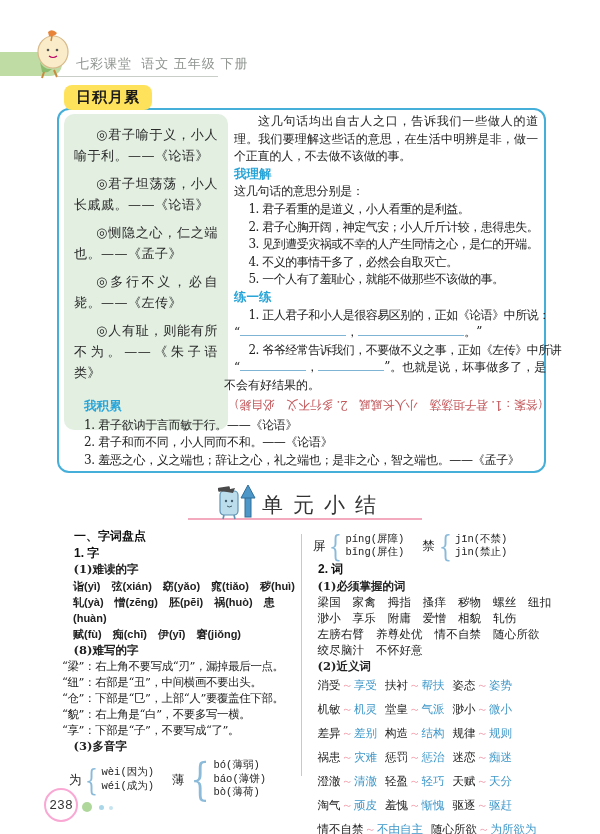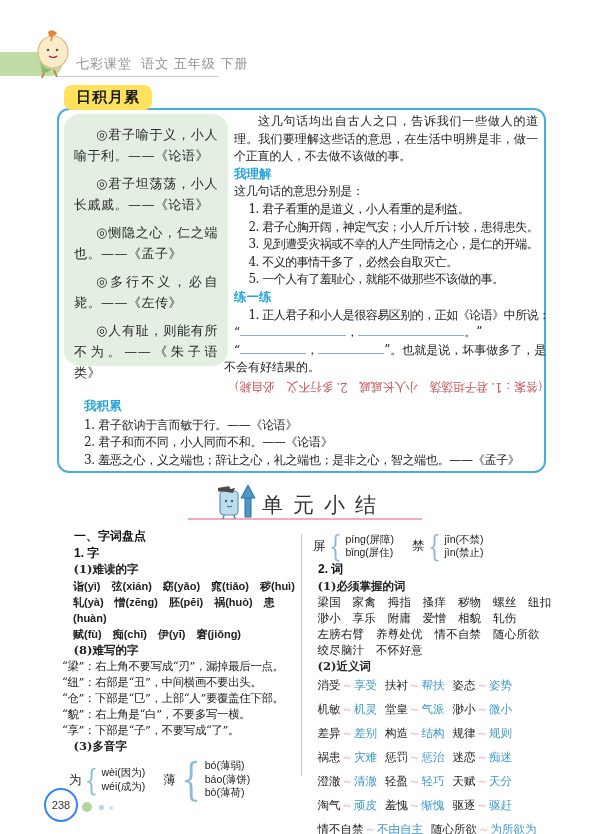--- a/index.html
+++ b/index.html
@@ -17,22 +17,22 @@
 
   
   .badge{position:absolute;left:64px;top:85px;width:88px;height:25px;background:#FFE25C;
          border-radius:8px;display:flex;align-items:center;justify-content:center;
          font-family:"Liberation Sans",sans-serif;font-weight:bold;font-size:15px;color:#1a1a1a;
          letter-spacing:1px;z-index:3;}
 
   
   .mainbox{position:absolute;left:57px;top:108px;width:485px;height:361px;
            border:2px solid #45AFD9;border-radius:12px;background:#fff;z-index:1;}
-  .greenpanel{position:absolute;left:64px;top:114px;width:164px;height:252px;
-              background:#E2EFE1;border-radius:16px;z-index:2;padding:10px 10px 0 10px;
+  .greenpanel{position:absolute;left:64px;top:114px;width:164px;height:316px;
+              background:#E2EFE1;border-radius:10px;z-index:2;padding:10px 10px 0 10px;
               box-sizing:border-box;}
   .quote{font-size:13px;line-height:21px;letter-spacing:.5px;color:#2a2a2a;
          text-indent:1.7em;text-align:justify;margin:0 0 7px 0;}
   .rightcol{position:absolute;left:234px;top:113px;width:304px;z-index:2;
             font-size:12px;line-height:17.6px;letter-spacing:-.2px;text-align:justify;}
   .intro{text-indent:2em;margin:0;}
   .h-blue{font-family:"Liberation Sans",sans-serif;font-weight:bold;color:#2AA5D8;
           font-size:12.5px;letter-spacing:0;}
   .lead{margin:0;}
   .uitem,.qline{margin-left:1.2em;letter-spacing:-.5px;white-space:nowrap;}
@@ -65,32 +65,32 @@
          font-family:"Liberation Sans",sans-serif;font-size:11px;font-weight:bold;}
   .wline{white-space:nowrap;letter-spacing:-.4px;line-height:16px;}
   .wordline{margin-left:1em;white-space:nowrap;letter-spacing:.2px;}
   .polyrow{display:flex;gap:18px;margin-left:.6em;margin-top:3px;align-items:center;}
   .polygroup{display:flex;align-items:center;}
   .pchar{font-size:12.5px;margin-right:1px;}
   .pbrace{color:#8CBBDA;font-weight:200;line-height:1;transform:scaleX(.7);
           font-family:"DejaVu Serif",serif;}
   .pbrace.b2{font-size:30px;} .pbrace.b3{font-size:44px;}
   .popts{display:flex;flex-direction:column;}
-  .popt{font-family:Liberation Sans, sans-serif;font-size:10.5px;line-height:13.5px;
+  .popt{font-family:Liberation Mono, monospace;font-size:10.5px;line-height:13.5px;
         white-space:nowrap;}
   .syns{display:flex;flex-wrap:wrap;column-gap:11px;row-gap:3.5px;margin-left:1em;margin-top:2px;gap:8px;}
   .pair{white-space:nowrap;}
   .sa{color:#222;}
   .tilde{color:#F29BAA;margin:0 1px;}
   .sb{color:#3E97C9;}
 
   
-  .pagenum{position:absolute;left:44px;top:788px;width:30px;height:30px;border:2px solid #3b82f6;
+  .pagenum{position:absolute;left:44px;top:788px;width:30px;height:30px;border:2px solid #f9a8d4;
            border-radius:50%;display:flex;align-items:center;justify-content:center;
-           font-family:Liberation Sans, sans-serif;font-size:11px;color:#333;background:#fff;}
+           font-family:Liberation Mono, monospace;font-size:13px;color:#333;background:#fff;}
   .dot1{position:absolute;left:82px;top:802px;width:10px;height:10px;border-radius:50%;background:#AFD79B;}
   .dot2{position:absolute;left:99px;top:805px;width:5px;height:5px;border-radius:50%;background:#A9D6E8;}
   .dot3{position:absolute;left:109px;top:806px;width:4px;height:4px;border-radius:50%;background:#C6E4F0;}
 </style>
 </head>
 <body>
 
 <div class="page">
 
   <div class="pill"></div>
@@ -130,20 +130,21 @@
     <div>
         <div class="uitem">1. 君子看重的是道义，小人看重的是利益。</div>
         <div class="uitem">2. 君子心胸开阔，神定气安；小人斤斤计较，患得患失。</div>
         <div class="uitem">3. 见到遭受灾祸或不幸的人产生同情之心，是仁的开端。</div>
         <div class="uitem">4. 不义的事情干多了，必然会自取灭亡。</div>
         <div class="uitem">5. 一个人有了羞耻心，就能不做那些不该做的事。</div>
       </div>
     <div class="h-blue">练一练</div>
     <div class="qline">1. 正人君子和小人是很容易区别的，正如《论语》中所说：</div>
     <div class="blankline"><span>“</span><span class="blank b-long"></span><span>，</span><span class="blank b-long"></span><span>。”</span></div>
+    <div class="qline">2. 爷爷经常告诉我们，不要做不义之事，正如《左传》中所讲</div>
     <div class="blankline"><span>“</span><span class="blank b-short"></span><span>，</span><span class="blank b-short"></span><span>”。也就是说，坏事做多了，是</span></div>
     <div class="cont">不会有好结果的。</div>
     <span class="answer">（答案：1. 君子坦荡荡　小人长戚戚　2. 多行不义　必自毙）</span>
   </div>
 
   <div class="accum">
     <div class="h-blue">我积累</div>
     <div>
         <div class="aitem">1. 君子欲讷于言而敏于行。——《论语》</div>
         <div class="aitem">2. 君子和而不同，小人同而不和。——《论语》</div>

